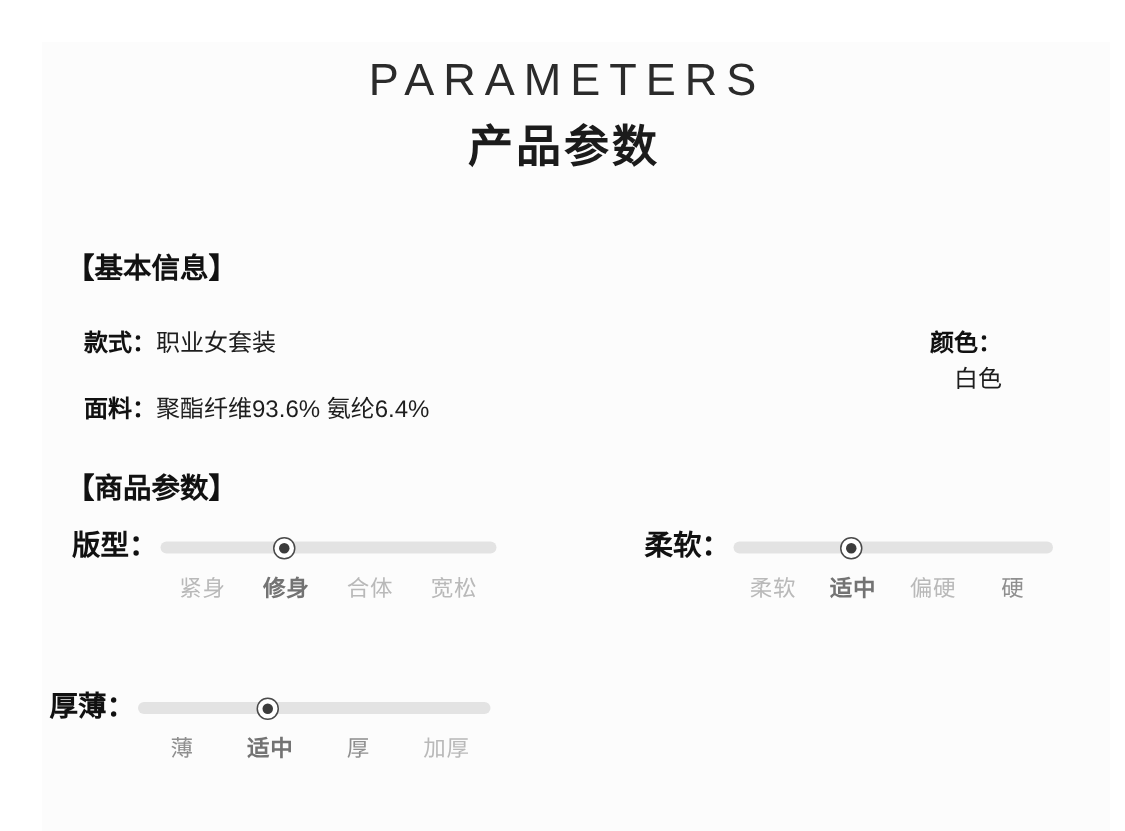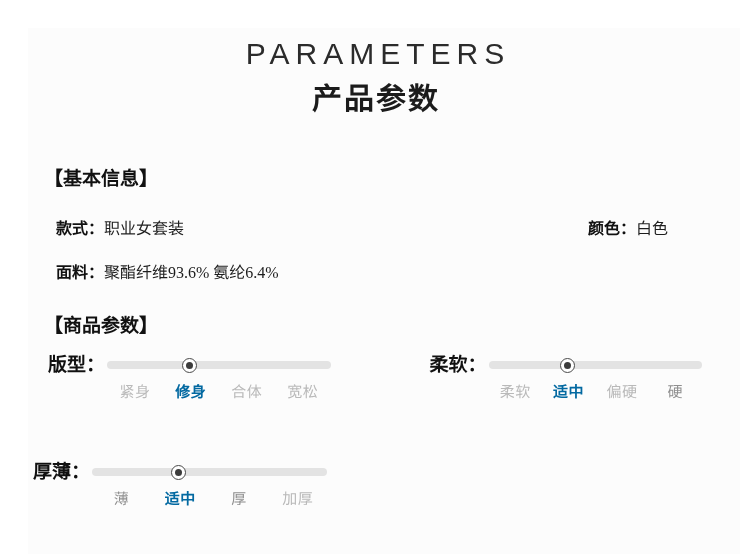--- a/index.html
+++ b/index.html
@@ -71,31 +71,31 @@
   .params-heading-wrap { position: absolute; left: 44px; top: 310px; }
 
   
   .info-row {
     position: absolute;
     left: 56px;
     right: 56px;
     display: flex;
     align-items: baseline;
     font-size: 16px;
-    font-family: Liberation Serif, serif;
   }
   .info-row.row-style { top: 215px; }
   .info-row.row-fabric { top: 259px; }
 
   .info-left { display: flex; align-items: baseline; }
   .info-right {
     margin-left: auto;
     display: flex;
-    align-items: center;
+    align-items: flex-end;
     padding-right: 26px;
+    flex-direction: column;
   }
   .info-label {
     font-weight: 700;
     color: #111111;
     font-size: 16px;
     white-space: nowrap;
   }
   .info-value {
     font-weight: 400;
     color: #1d1d1d;
@@ -182,21 +182,21 @@
   .option {
     flex: 1 1 0;
     text-align: center;
     font-size: 15px;
     color: #b9b9b9;
     font-weight: 400;
     white-space: nowrap;
     letter-spacing: 0.5px;
   }
   .option.active {
-    color: #0369a1;
+    color: #737373;
     font-weight: 700;
   }
   .option.single { color: #8f8f8f; }
 </style>
 </head>
 <body>
 
 <div class="page-panel"></div>
 
 <div class="content">

